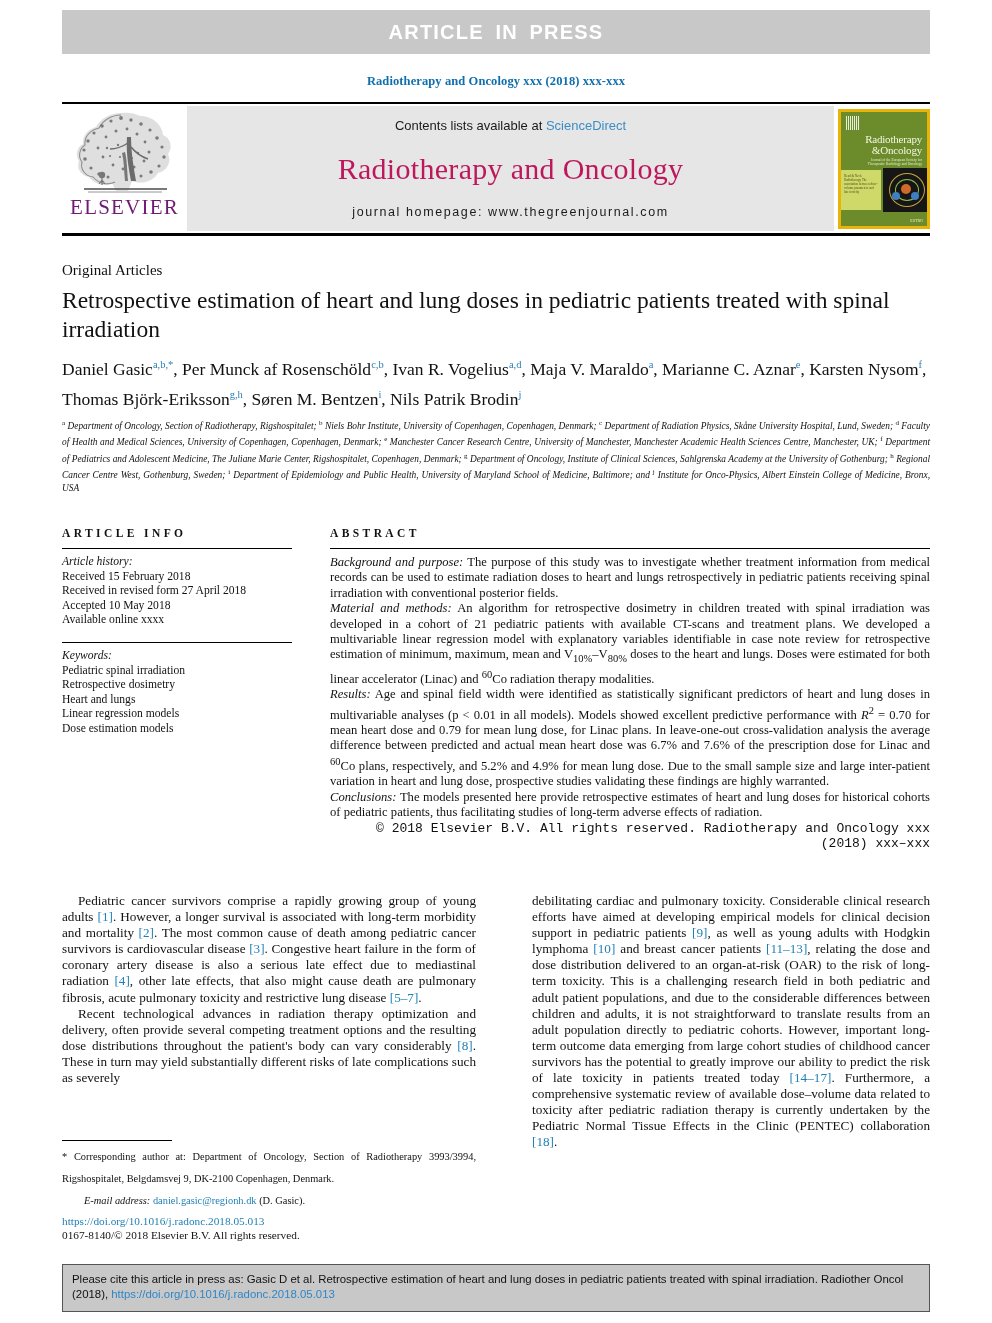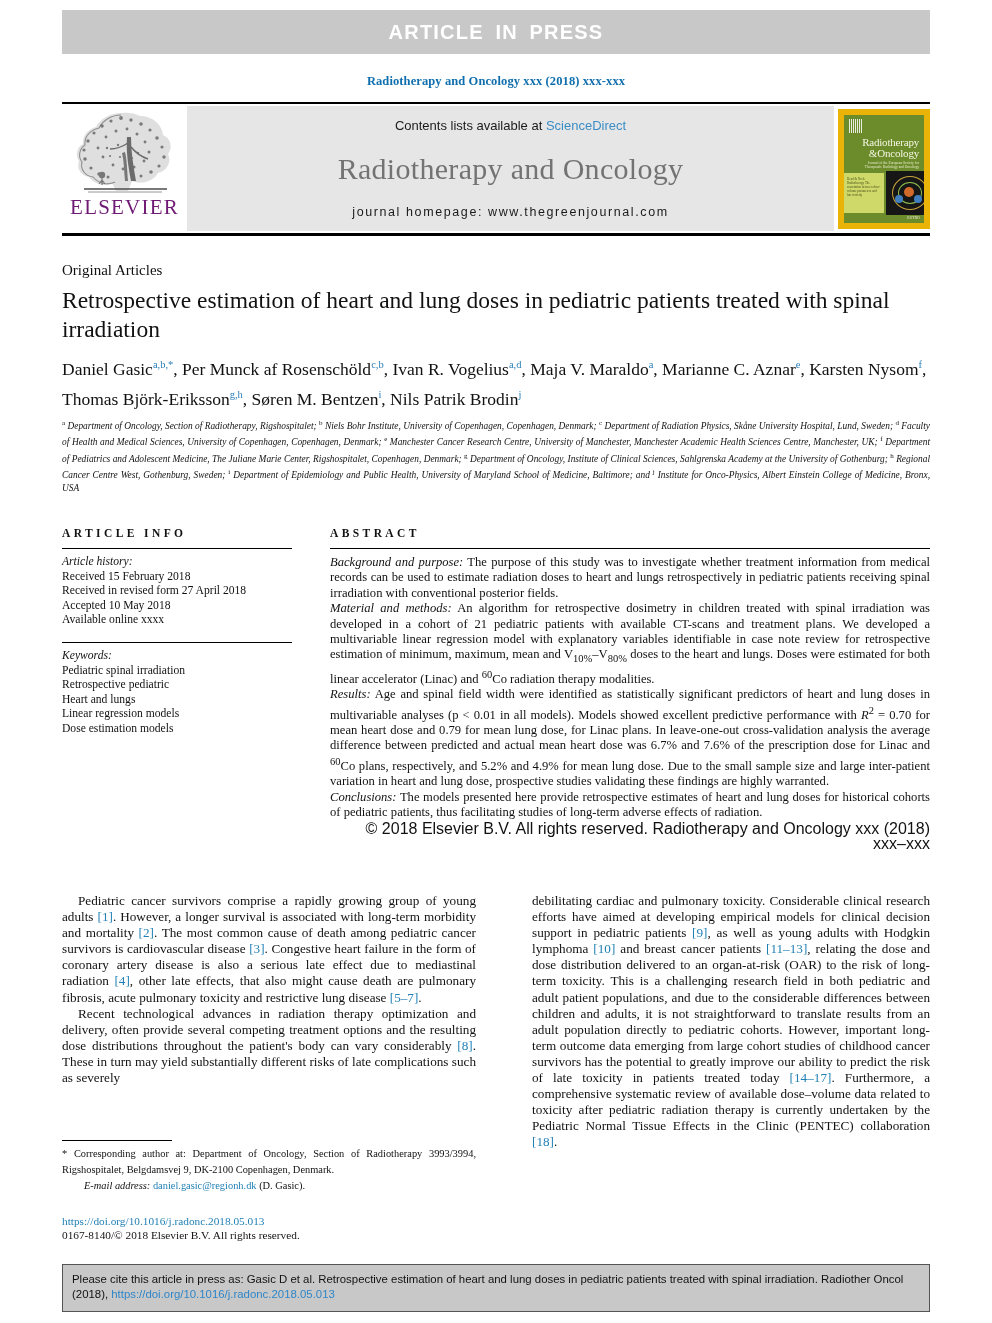--- a/index.html
+++ b/index.html
@@ -102,21 +102,21 @@
   }
   .contents-line {
     font-family: "Liberation Sans", sans-serif;
     font-size: 13px;
     color: #1a1a1a;
   }
   .contents-line .sd-link { color: #3c8dc5; }
   .journal-title {
     font-family: "Liberation Serif", serif;
     font-size: 30px;
-    color: #737373;
+    color: #be185d;
     letter-spacing: 0.3px;
   }
   .homepage-line {
     font-family: "Liberation Sans", sans-serif;
     font-size: 12.5px;
     color: #1a1a1a;
     letter-spacing: 1.6px;
   }
   .cover-block {
     width: 96px;
@@ -125,21 +125,21 @@
     align-items: center;
     justify-content: flex-end;
     background: #fff;
   }
   .cover-img {
     width: 92px;
     height: 120px;
     position: relative;
     background: #6c8b2a;
     overflow: hidden;
-    border: 6px solid #eab308;
+    border: 3px solid #eab308;
     box-sizing: border-box;
   }
   .cover-barcode {
     position: absolute; left: 5px; top: 4px;
     width: 14px; height: 14px;
     background: repeating-linear-gradient(90deg,#fff 0 1px,#6c8b2a 1px 2px);
     opacity: .85;
   }
   .cover-jtitle {
     position: absolute; left: 6px; top: 22px; right: 5px;
@@ -268,22 +268,22 @@
     font-family: "Liberation Serif", serif;
     font-size: 12.6px;
     line-height: 15.4px;
     color: #111;
     text-align: justify;
   }
   .abstract-body .lead { font-style: italic; }
   .abstract-body p { margin: 0; }
   .copyright-line {
     text-align: right;
-    font-family: Liberation Sans, sans-serif;
-    font-size: 16px;
+    font-family: Liberation Mono, monospace;
+    font-size: 13px;
     line-height: 15.4px;
     margin-top: 0;
   }
 
   
   .body-cols {
     position: absolute;
     left: 62px;
     top: 893px;
     width: 868px;
@@ -307,21 +307,21 @@
   .ref { color: #1f7fb5; }
 
   
   .footnote {
     position: absolute;
     left: 62px;
     top: 1140px;
     width: 414px;
     font-family: "Liberation Serif", serif;
     font-size: 10.4px;
-    line-height: 16px;
+    line-height: 22px;
     color: #111;
   }
   .footnote .fnrule {
     border-top: 1.2px solid #000;
     width: 110px;
     margin-bottom: 5px;
   }
   .footnote .corr { text-align: justify; }
   .footnote .email-row { text-indent: 22px; }
   .footnote .ital { font-style: italic; margin-top: 28px; }
@@ -481,21 +481,21 @@
           <div>Received in revised form 27 April 2018</div>
           <div>Accepted 10 May 2018</div>
           <div>Available online xxxx</div>
         </div>
     </div>
     <div class="info-rule2"></div>
     <div class="info-block">
       <div class="ital">Keywords:</div>
       <div id="keywords-list">
           <div>Pediatric spinal irradiation</div>
-          <div>Retrospective pediatric</div>
+          <div>Retrospective dosimetry</div>
           <div>Heart and lungs</div>
           <div>Linear regression models</div>
           <div>Dose estimation models</div>
         </div>
     </div>
   </div>
 
   <div class="abs-col">
     <div class="col-heading">ABSTRACT</div>
     <div class="rule"></div>

